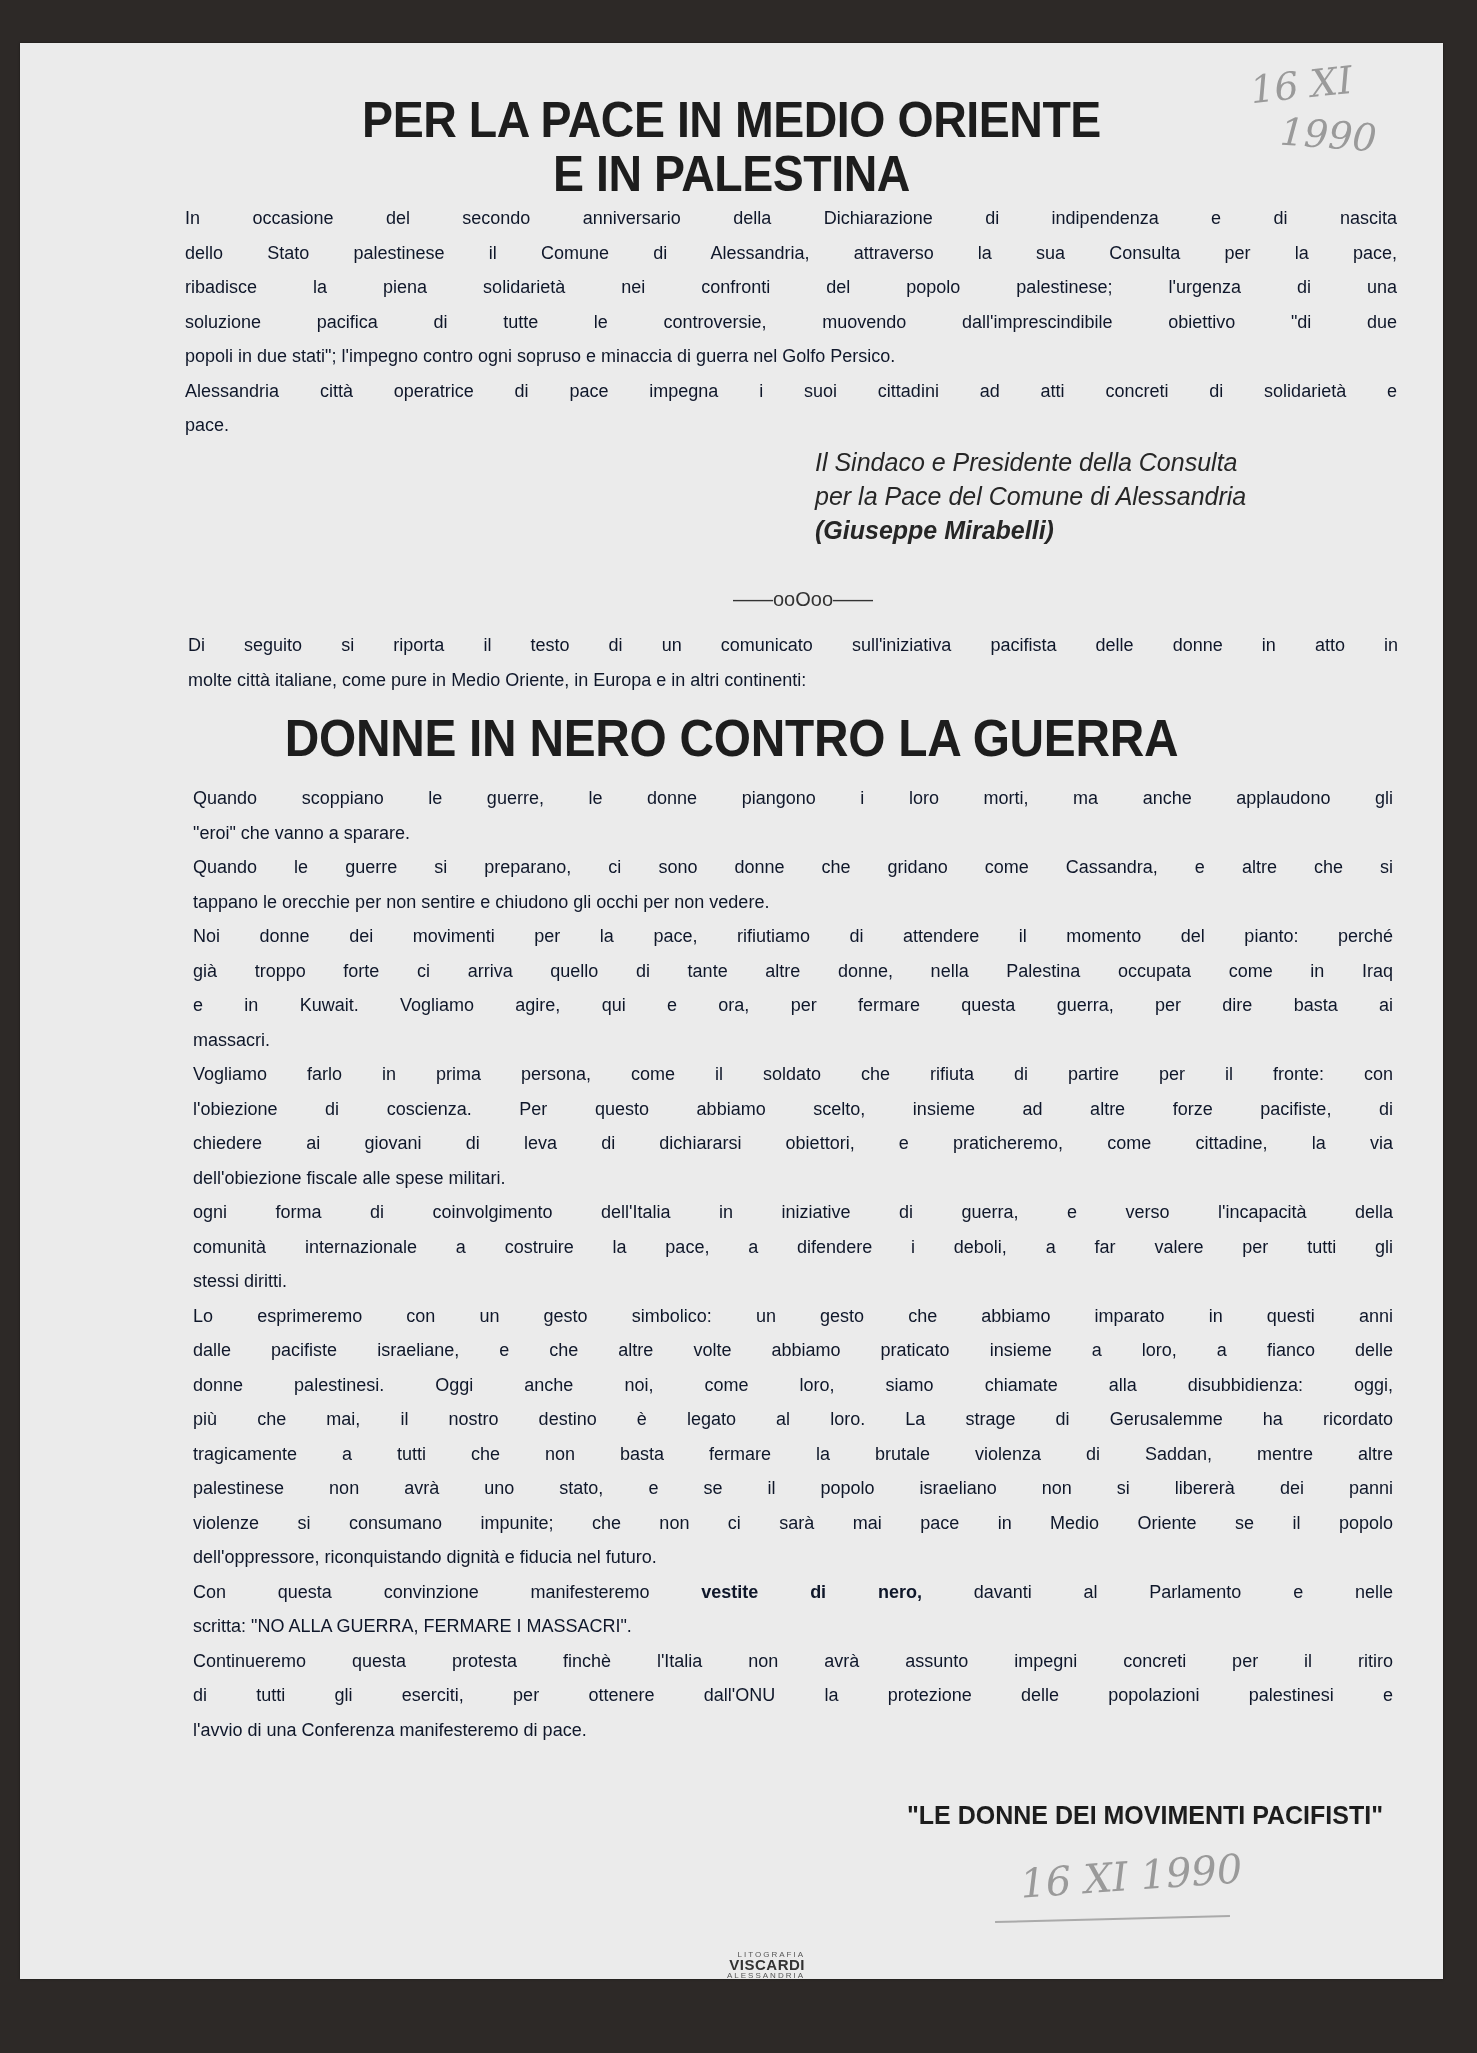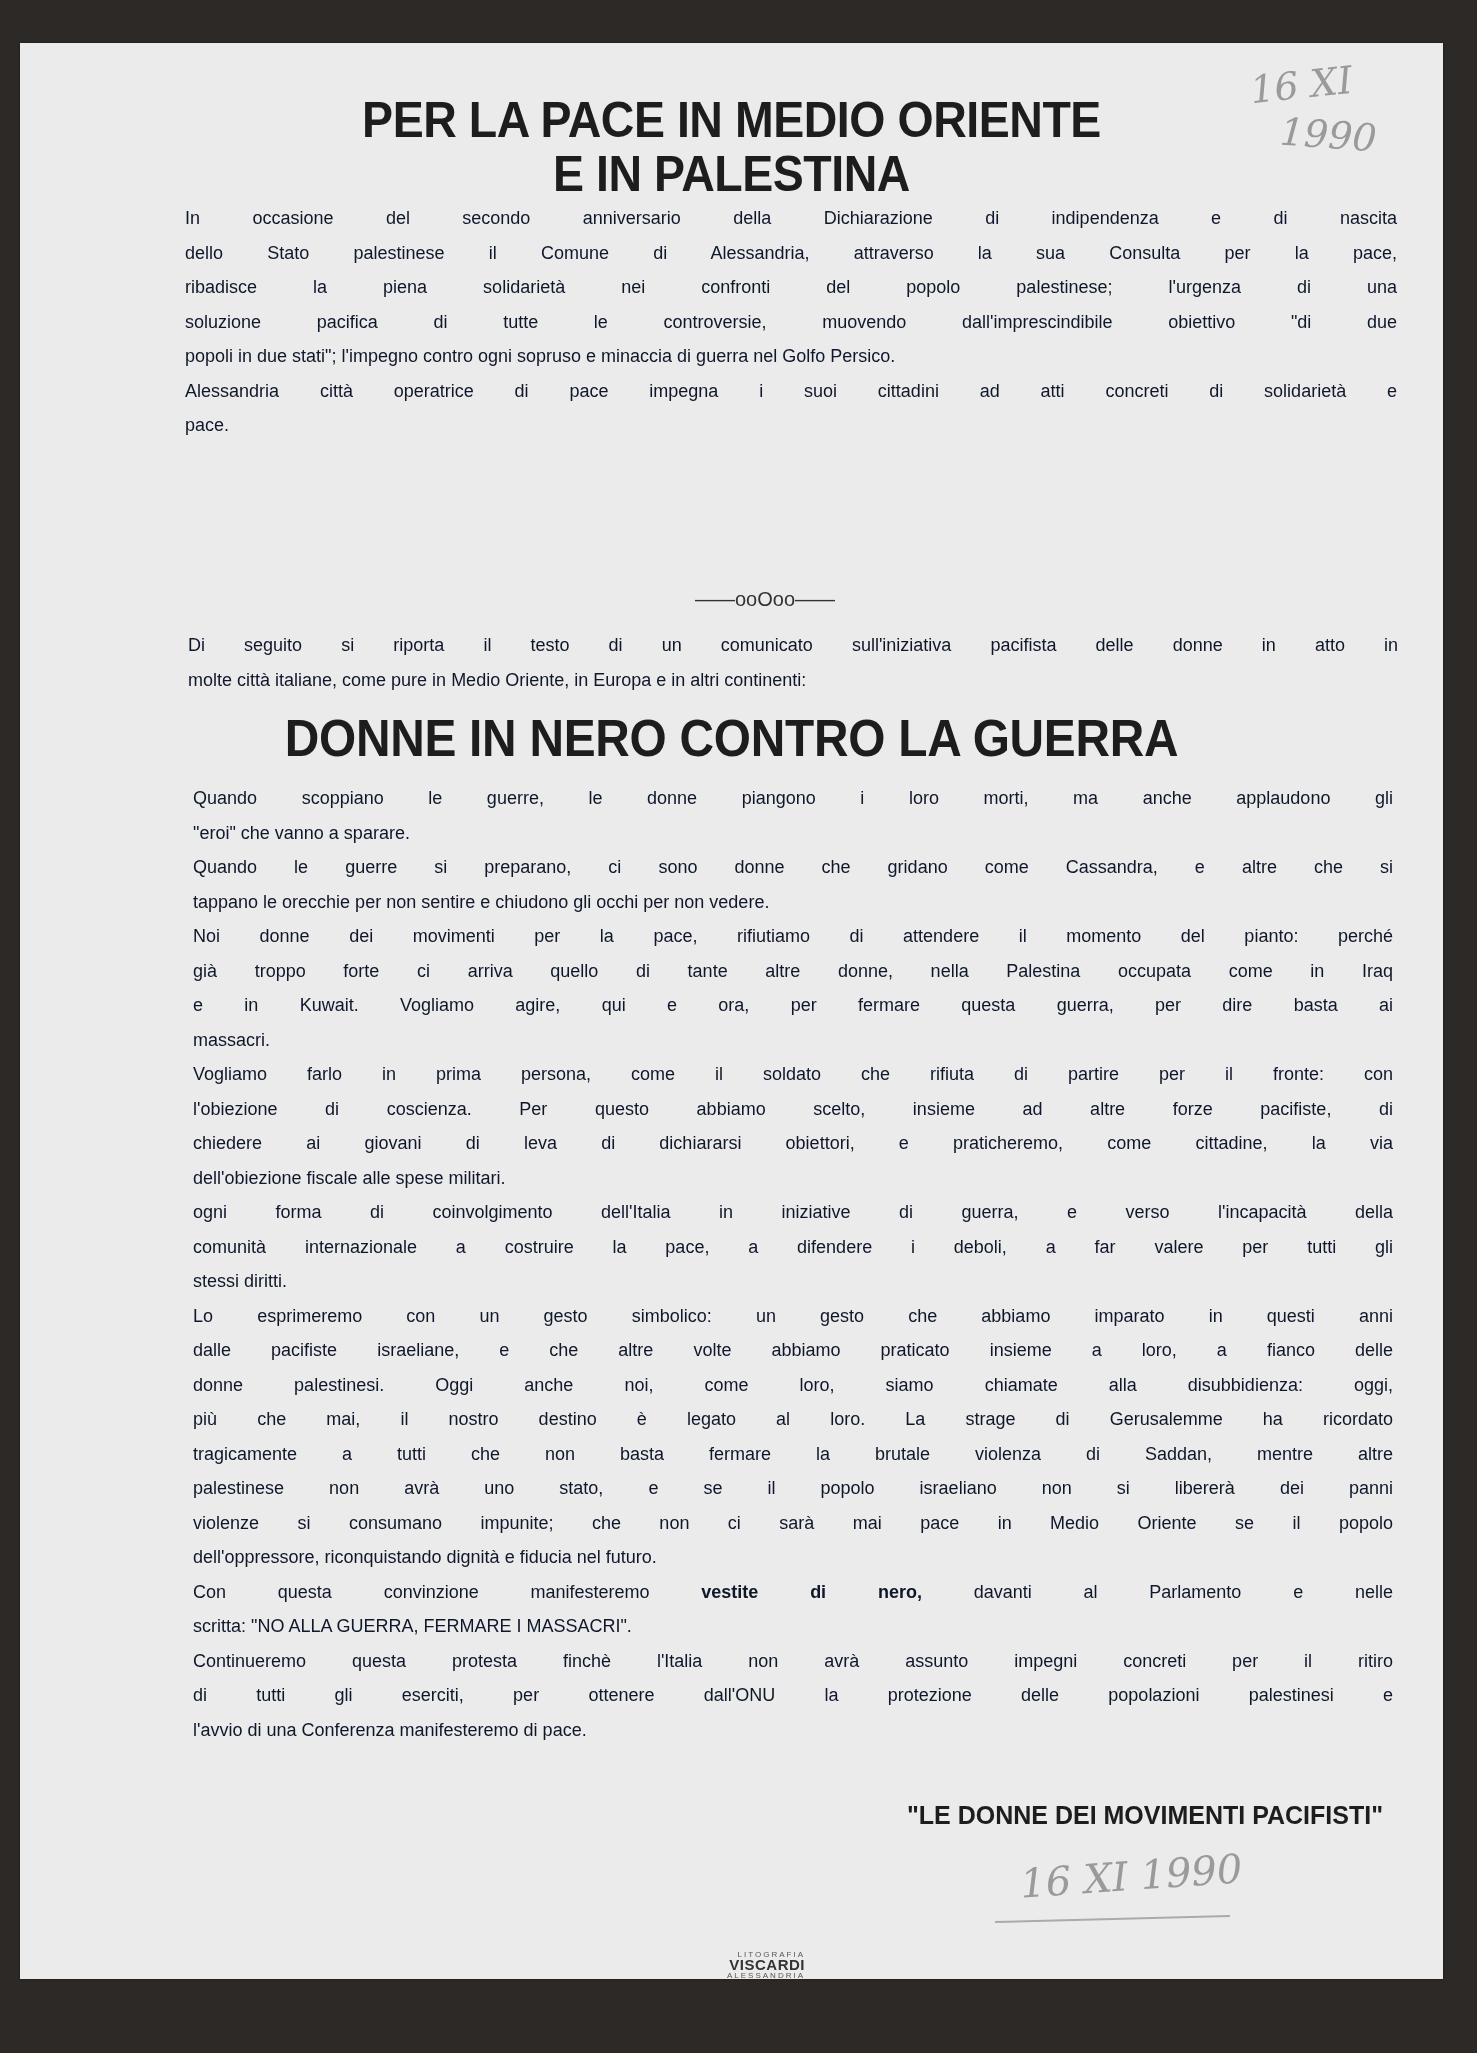--- a/index.html
+++ b/index.html
@@ -4,21 +4,21 @@
 <style>
   html, body { margin:0; padding:0; }
   body { width:1477px; height:2053px; background:#2d2927; position:relative; overflow:hidden; font-family:"Liberation Sans", sans-serif; }
   .paper { position:absolute; left:20px; top:43px; width:1423px; height:1936px; background:#ebebeb; box-shadow:0 0 2px rgba(0,0,0,.5); }
   .title { position:absolute; left:0; width:1423px; text-align:center; font-weight:bold; color:#1d1d1d; font-size:50px; line-height:54px; transform:scaleX(0.93); transform-origin:center; letter-spacing:-0.5px; }
   .para { position:absolute; color:#0f172a; font-size:18px; line-height:34.5px;margin-left:48px; }
   .para .line { display:block; white-space:nowrap; text-align:justify; text-align-last:justify; }
   .para .line.last { text-align-last:left; }
   .sig { position:absolute; left:795px; top:402px; font-style:italic; color:#262626; font-size:25px; line-height:34px; }
   .sig .name { font-weight:bold; }
-  .divider { position:absolute; left:645px; top:545px; width:200px; text-align:center; font-size:20px; color:#333; }
+  .divider { position:absolute; left:683px; top:545px; width:200px; text-align:center; font-size:20px; color:#333; }
   .h2 { position:absolute; left:0; width:1423px; text-align:center; font-weight:bold; color:#1d1d1d; font-size:52px; top:665px; transform:scaleX(0.92); letter-spacing:-0.3px; }
   .closing { position:absolute; right:60px; top:1758px; font-weight:bold; font-size:25px; color:#1d1d1d; }
   .hand { position:absolute; font-family:"DejaVu Serif", serif; font-style:italic; color:#9a9a9a; }
   .printer { position:absolute; left:705px; top:1907px; width:80px; text-align:right; color:#333; }
   .printer .small { font-size:8px; letter-spacing:2px; display:block; line-height:9px; color:#555; }
   .printer .big { font-size:15px; font-weight:bold; display:block; line-height:12px; letter-spacing:0.5px; }
 </style>
 </head>
 <body>
 
@@ -30,20 +30,25 @@
   <div class="para" style="left:117px; top:158px; width:1212px;">
     <span class="line">In occasione del secondo anniversario della Dichiarazione di indipendenza e di nascita</span>
     <span class="line">dello Stato palestinese il Comune di Alessandria, attraverso la sua Consulta per la pace,</span>
     <span class="line">ribadisce la piena solidarietà nei confronti del popolo palestinese; l'urgenza di una</span>
     <span class="line">soluzione pacifica di tutte le controversie, muovendo dall'imprescindibile obiettivo "di due</span>
     <span class="line last">popoli in due stati"; l'impegno contro ogni sopruso e minaccia di guerra nel Golfo Persico.</span>
     <span class="line">Alessandria città operatrice di pace impegna i suoi cittadini ad atti concreti di solidarietà e</span>
     <span class="line last">pace.</span>
   </div>
 
+  <div class="sig">
+    <div>Il Sindaco e Presidente della Consulta</div>
+    <div>per la Pace del Comune di Alessandria</div>
+    <div class="name">(Giuseppe Mirabelli)</div>
+  </div>
 
   <div class="divider">——ooOoo——</div>
 
   <div class="para" style="left:120px; top:585px; width:1210px;">
     <span class="line">Di seguito si riporta il testo di un comunicato sull'iniziativa pacifista delle donne in atto in</span>
     <span class="line last">molte città italiane, come pure in Medio Oriente, in Europa e in altri continenti:</span>
   </div>
 
   <div class="h2">DONNE IN NERO CONTRO LA GUERRA</div>
 

